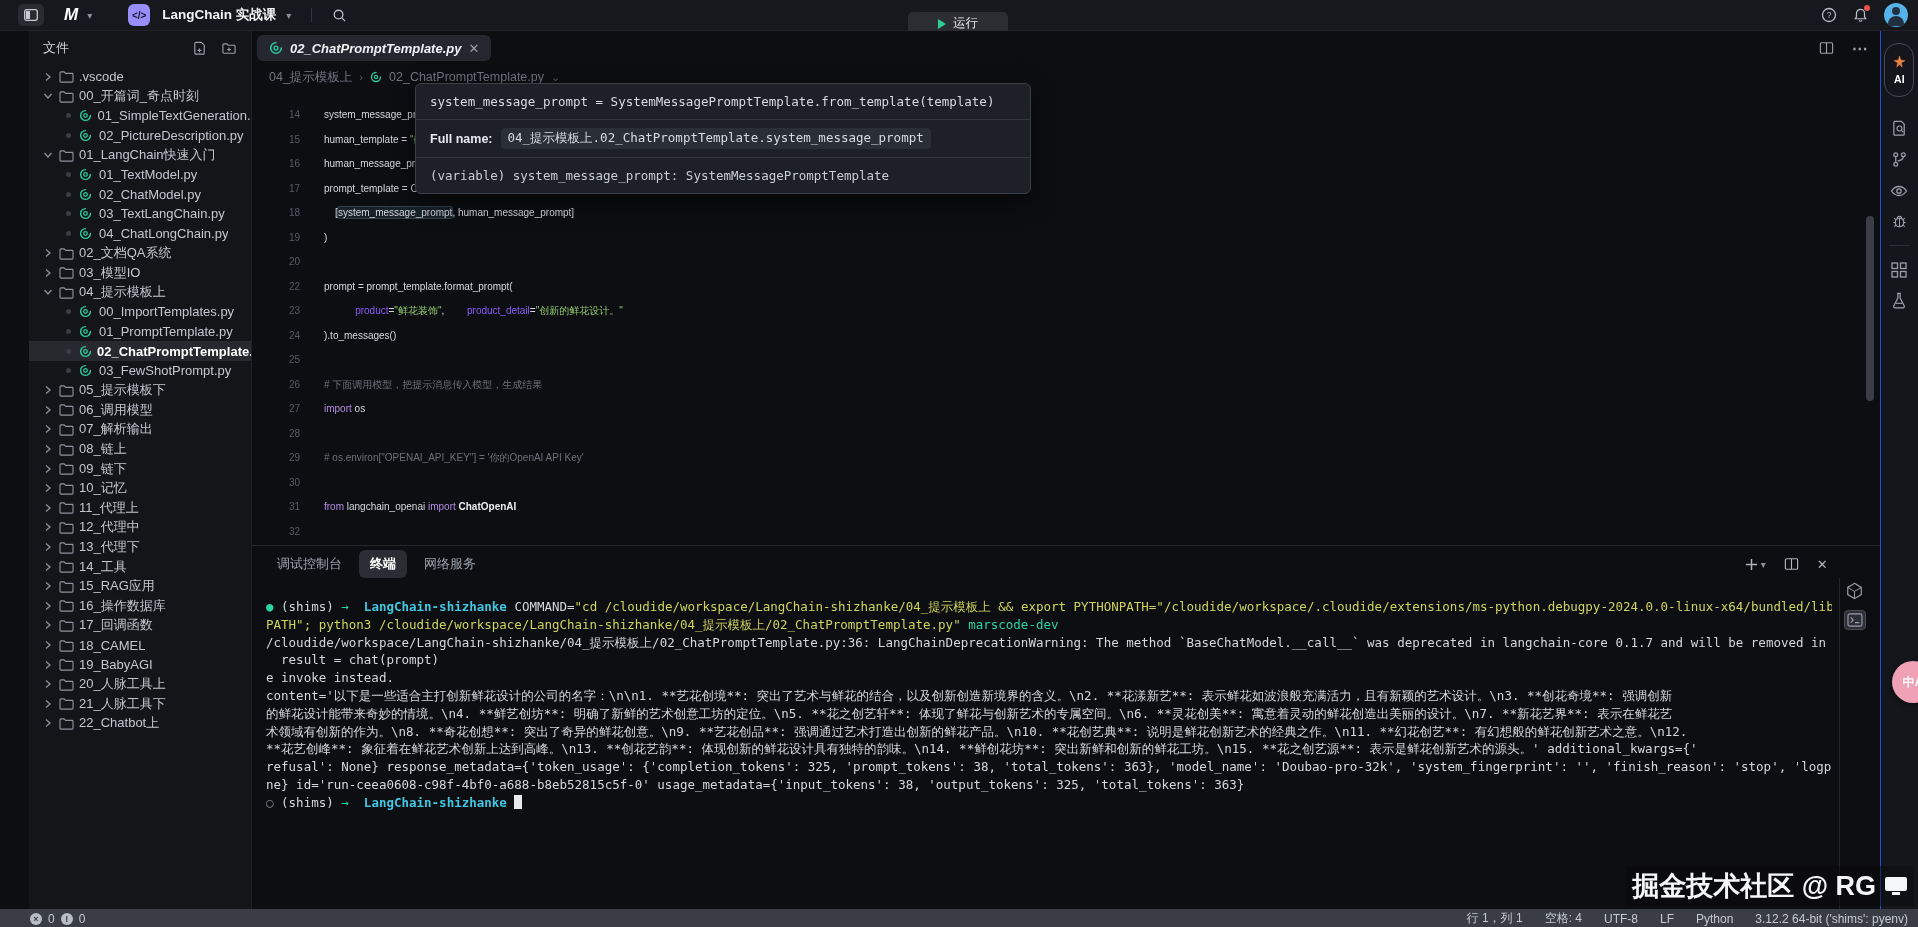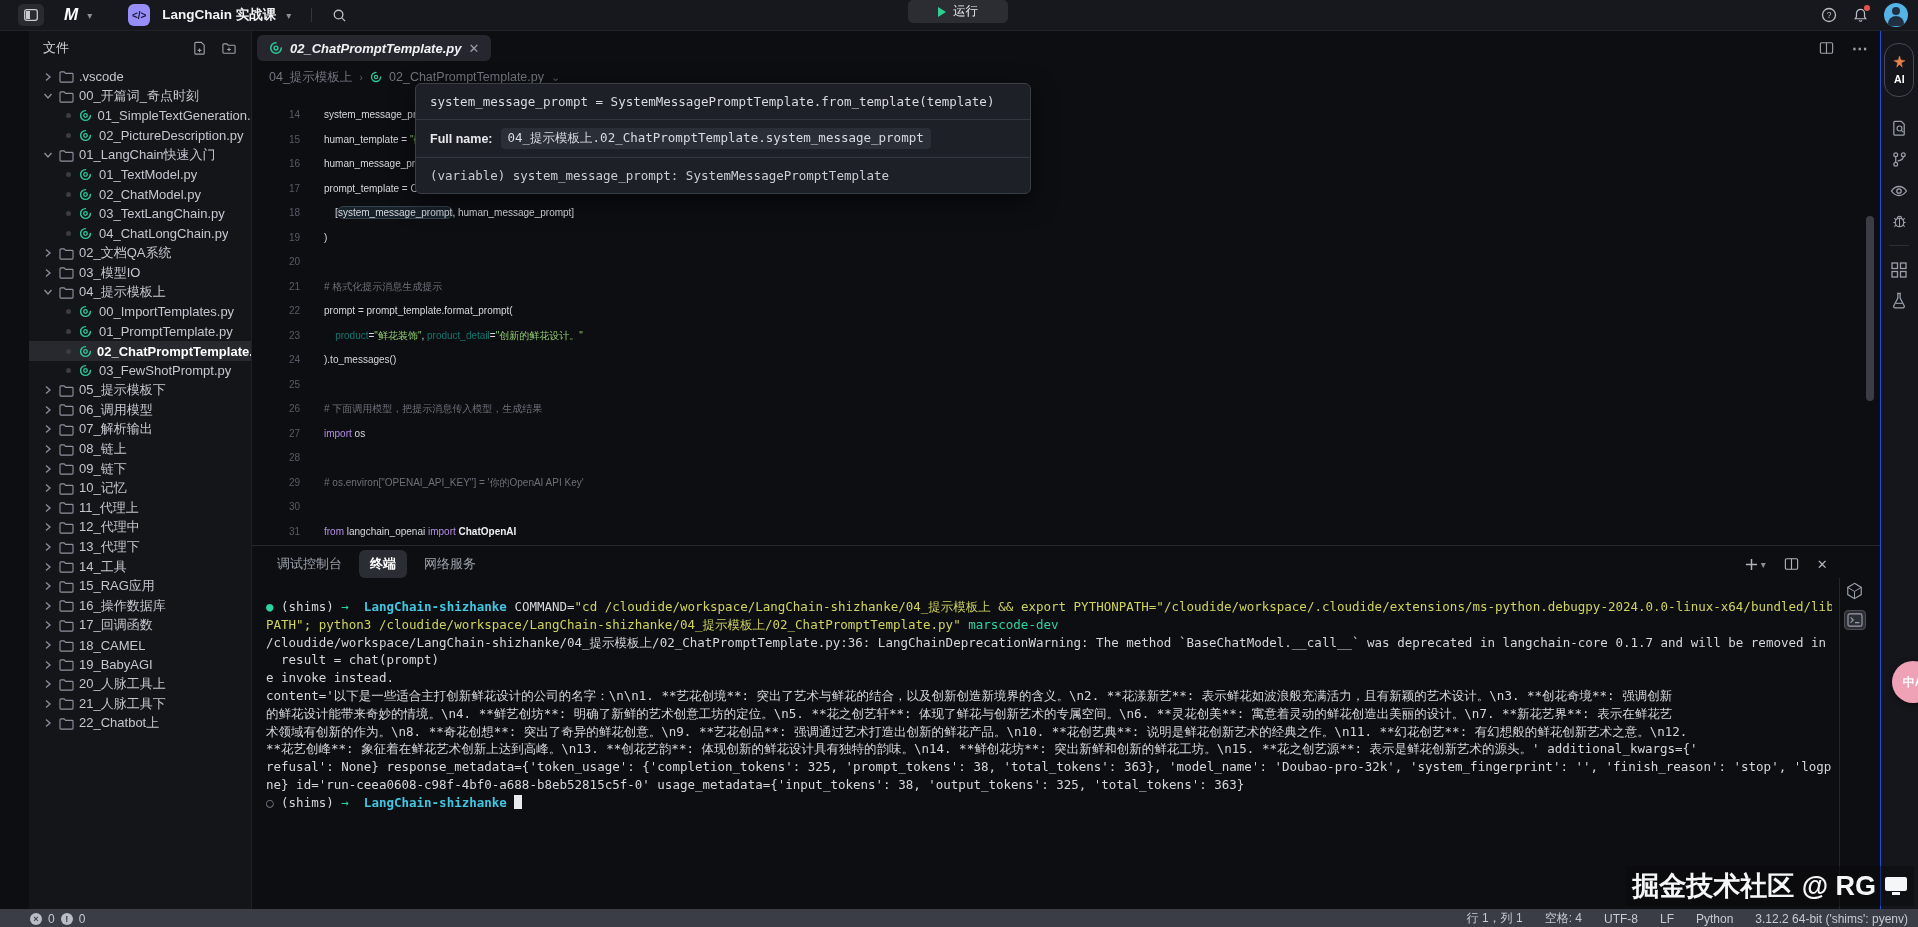--- a/index.html
+++ b/index.html
@@ -8,21 +8,21 @@
 
   
   .topbar{position:relative;height:30px;background:#17181d;border-bottom:1px solid #222329;display:flex;align-items:center;}
   .tb-left{display:flex;align-items:center;gap:10px;padding-left:18px;}
   .sq-btn{width:26px;height:22px;background:#2a2b31;border-radius:5px;display:flex;align-items:center;justify-content:center;color:#c7cad0;}
   .mlogo{font-style:italic;font-weight:900;font-size:17px;color:#fff;letter-spacing:-1px;margin-left:10px;}
   .chev{color:#8a8f98;font-size:10px;}
   .ws-icon{width:22px;height:22px;border-radius:6px;background:#978efa;color:#1b1630;font-weight:700;font-size:10px;display:flex;align-items:center;justify-content:center;margin-left:26px;}
   .ws-title{color:#f2f3f5;font-weight:700;font-size:13.5px;margin-left:2px;}
   .tb-sep{width:1px;height:14px;background:#33353c;margin:0 10px;}
-  .runbtn{position:absolute;left:908px;top:0;width:100px;height:23px;background:#2b2d33;border-radius:5px;display:flex;align-items:center;justify-content:center;gap:7px;color:#e8eaee;font-size:12.5px;}
+  .runbtn{position:absolute;left:908px;top:12px;width:100px;height:23px;background:#2b2d33;border-radius:5px;display:flex;align-items:center;justify-content:center;gap:7px;color:#e8eaee;font-size:12.5px;}
   .play{width:0;height:0;border-left:8px solid #2ecf8e;border-top:5px solid transparent;border-bottom:5px solid transparent;}
   .tb-right{position:absolute;right:10px;top:0;height:30px;display:flex;align-items:center;gap:16px;}
   .tb-ic{color:#b9bdc5;position:relative;display:flex;}
   .belldot{position:absolute;right:-2px;top:-2px;width:6px;height:6px;border-radius:50%;background:#e5534b;}
   .avatar{width:24px;height:24px;border-radius:50%;background:#55b3e8;position:relative;overflow:hidden;}
   .avatar .hd{position:absolute;left:8px;top:4px;width:8px;height:8px;border-radius:50%;background:#203040;}
   .avatar .bd{position:absolute;left:4px;top:13px;width:16px;height:10px;border-radius:8px 8px 0 0;background:#203040;}
 
   
   .main{display:flex;height:878px;padding-left:29px;}
@@ -49,23 +49,23 @@
   .breadcrumb{height:24px;display:flex;align-items:center;gap:7px;padding-left:17px;color:#70757f;font-size:12.5px;}
   .bc-sep{color:#575c66;font-size:11px;}
   .code{position:relative;height:457px;padding-top:14px;font-family:Liberation Sans, sans-serif;font-size:10px;line-height:24.5px;overflow:hidden;}
   .cl{display:flex;height:24.5px;}
   .ln{width:48px;text-align:right;padding-right:24px;color:#565b66;flex:none;}
   .ct{white-space:pre;}
   .sg-p{color:#d6d9df;}
   .sg-k{color:#b48ce3;text-align:right;}
   .sg-c{color:#6b7078;}
   .sg-s{color:#8fca6e;}
-  .sg-a{color:#0f766e;}
+  .sg-a{color:#8b5cf6;margin-left:20px;}
   .sg-b{color:#eceef2;font-weight:700;}
-  .sg-hl{color:#d6d9df;background:rgba(86,146,168,.16);box-shadow:0 0 0 1px rgba(120,165,185,.35);border-radius:8px;}
+  .sg-hl{color:#d6d9df;background:rgba(86,146,168,.16);box-shadow:0 0 0 1px rgba(120,165,185,.35);border-radius:2px;}
 
   
   .tooltip{position:absolute;left:163px;top:52px;width:614px;background:#1d2026;border:1px solid #3a3e46;border-radius:6px;box-shadow:0 8px 24px rgba(0,0,0,.55);z-index:6;font-family:"DejaVu Sans Mono",monospace;font-size:12.5px;}
   .tt-sig{padding:10px 14px;color:#d8dbe0;white-space:pre;}
   .tt-div{height:1px;background:#33373f;}
   .tt-full{padding:8px 14px;display:flex;align-items:center;gap:8px;white-space:nowrap;}
   .tt-full .lb{font-family:"Liberation Sans",sans-serif;font-weight:700;color:#e6e9ed;font-size:12.5px;}
   .tt-full .vl{background:#2a2e36;border-radius:4px;padding:2px 7px;color:#d8dbe0;}
   .tt-var{padding:10px 14px;color:#c9cdd4;white-space:pre;}
 
@@ -653,24 +653,20 @@
           </div>
           <div class="cl">
             <span class="ln">19</span>
             <span class="ct"><span class="sg-p">)</span></span>
           </div>
           <div class="cl">
             <span class="ln">20</span>
             <span class="ct"></span>
           </div>
           <div class="cl">
-            <span class="ln">21</span>
-            <span class="ct"><span class="sg-c"># 格式化提示消息生成提示</span></span>
-          </div>
-          <div class="cl">
             <span class="ln">22</span>
             <span class="ct"><span class="sg-p">prompt = prompt_template.format_prompt(</span></span>
           </div>
           <div class="cl">
             <span class="ln">23</span>
             <span class="ct"><span class="sg-p">    </span><span class="sg-a">product</span><span class="sg-p">=</span><span class="sg-s">"鲜花装饰"</span><span class="sg-p">, </span><span class="sg-a">product_detail</span><span class="sg-p">=</span><span class="sg-s">"创新的鲜花设计。"</span></span>
           </div>
           <div class="cl">
             <span class="ln">24</span>
             <span class="ct"><span class="sg-p">).to_messages()</span></span>

